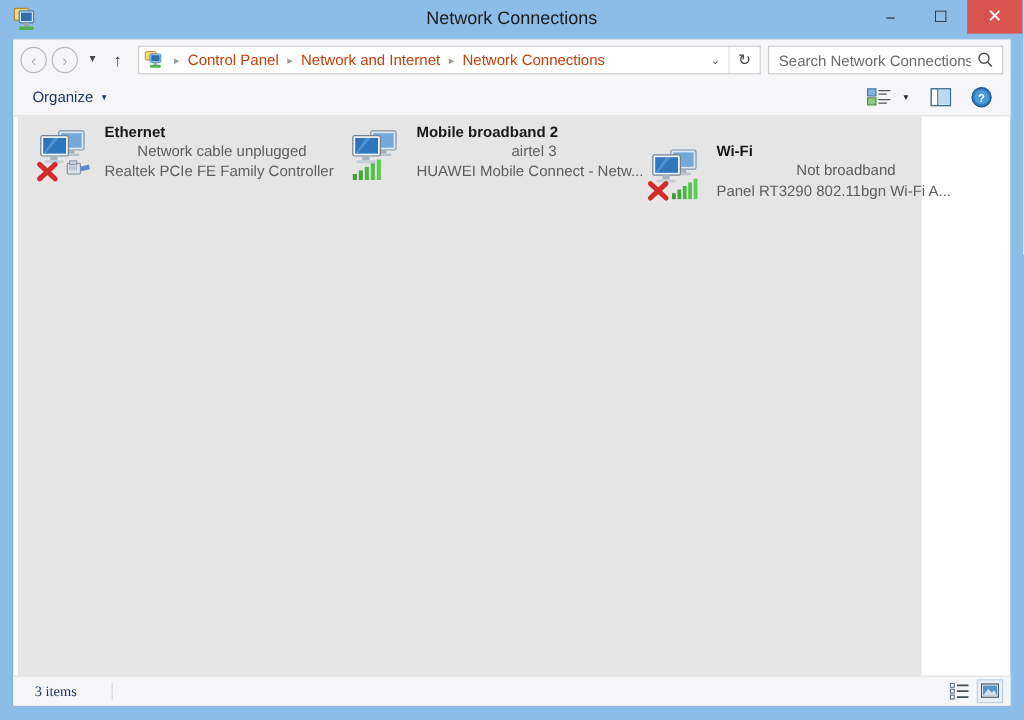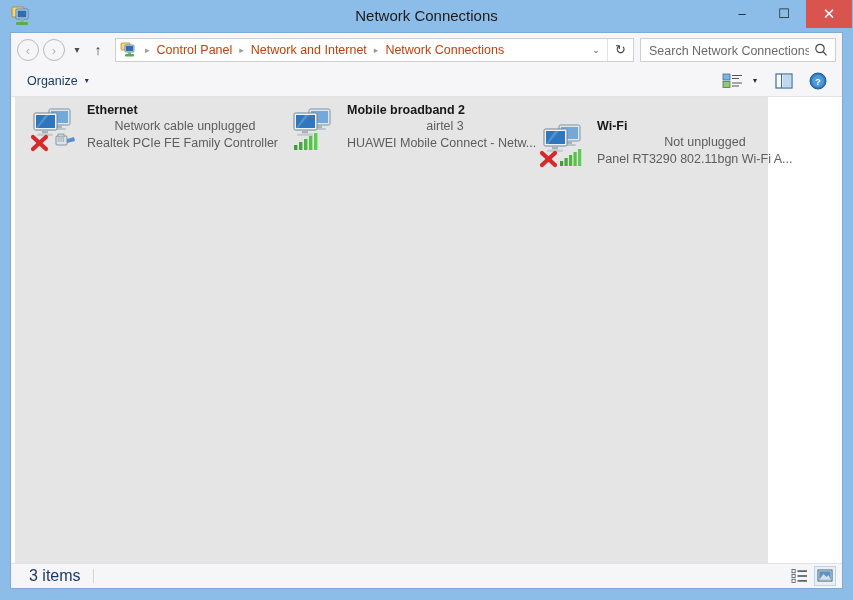--- a/index.html
+++ b/index.html
@@ -337,23 +337,23 @@
     bottom: 0;
     width: 831px;
     height: 24px;
     background: #f6f6f8;
     border-top: 1px solid #e3e3e6;
   }
   #status-text {
     position: absolute;
     left: 18px; top: 0;
     line-height: 24px;
-    font-size: 16px;
+    font-size: 12px;
     color: #1a3a66;
-    font-family: Liberation Sans, sans-serif;
+    font-family: Liberation Serif, serif;
   }
   #status-divider {
     position: absolute;
     left: 82px; top: 5px;
     width: 1px; height: 14px;
     background: #d7d7da;
   }
   .viewbtn {
     position: absolute;
     top: 2px;
@@ -581,21 +581,21 @@
               <rect x="39" y="29" width="3.2" height="17" fill="#5ccd51"></rect>
             </g>
             <g stroke="#d42a2a" stroke-width="4.2" stroke-linecap="round">
               <line x1="3" y1="33" x2="16" y2="45"></line>
               <line x1="16" y1="33" x2="3" y2="45"></line>
             </g>
           </svg>
         </span>
         <div class="conn-text">
           <div class="conn-name">Wi-Fi</div>
-          <div class="conn-status">Not unplugged</div>
+          <div class="conn-status">Not broadband</div>
           <div class="conn-device">Panel RT3290 802.11bgn Wi-Fi A...</div>
         </div>
       </div>
 
     </div>
 
     <div id="statusbar">
       <span id="status-text">3 items</span>
       <span id="status-divider"></span>
 

